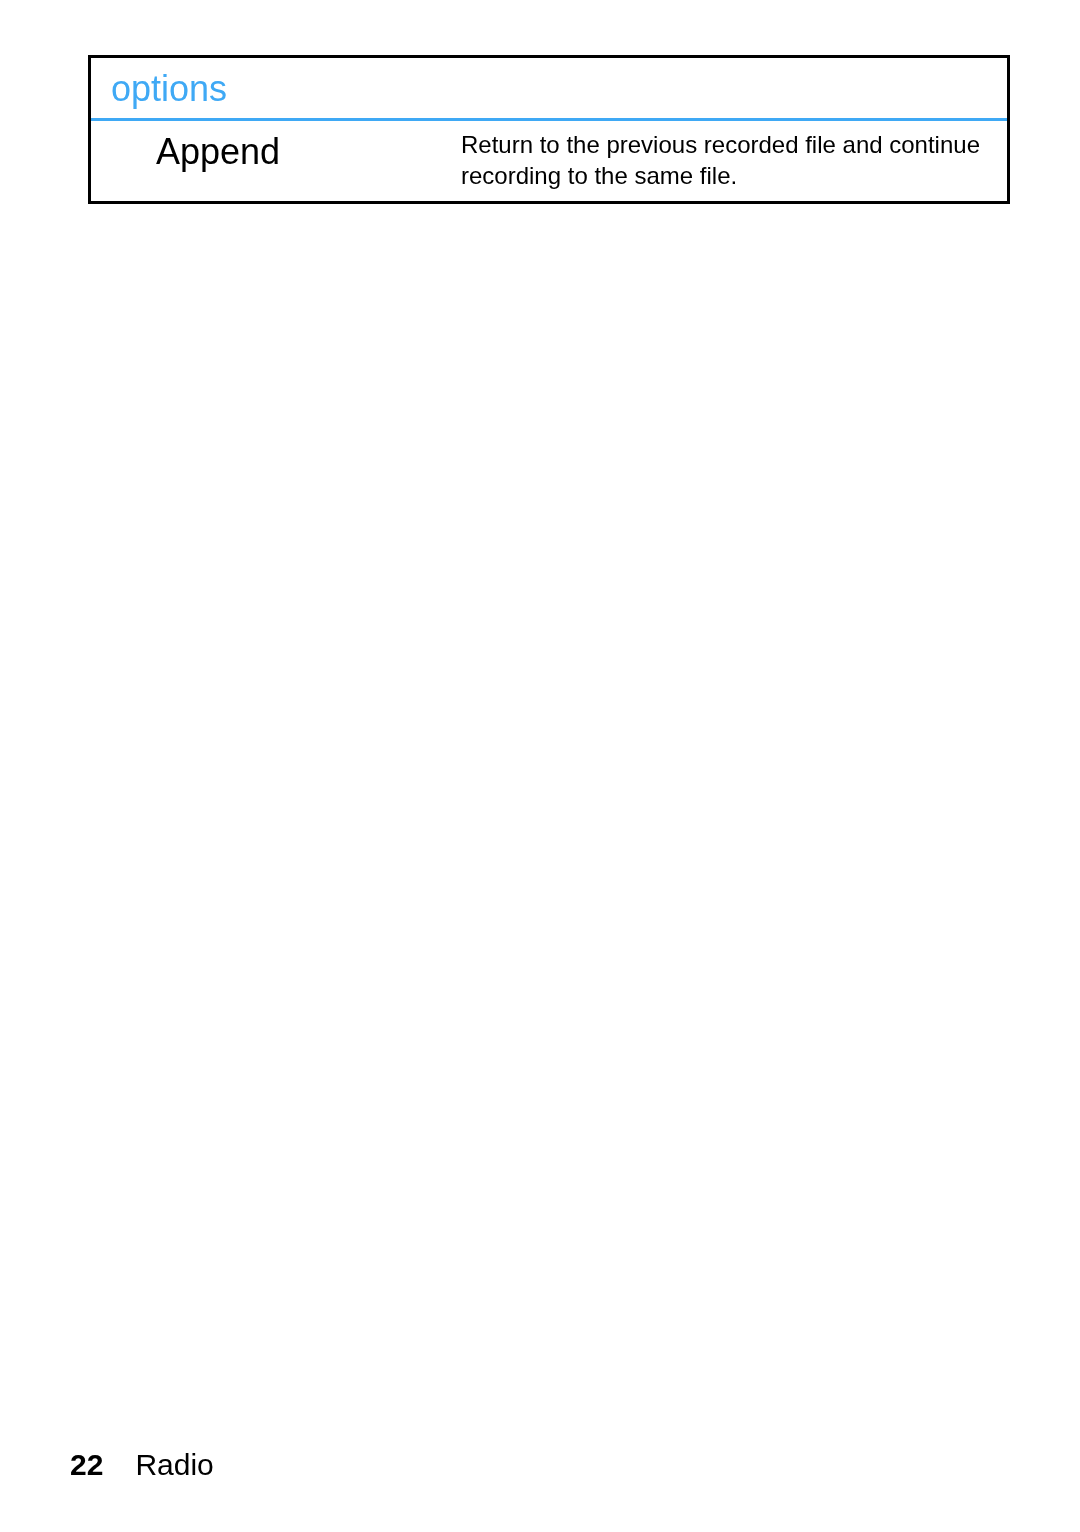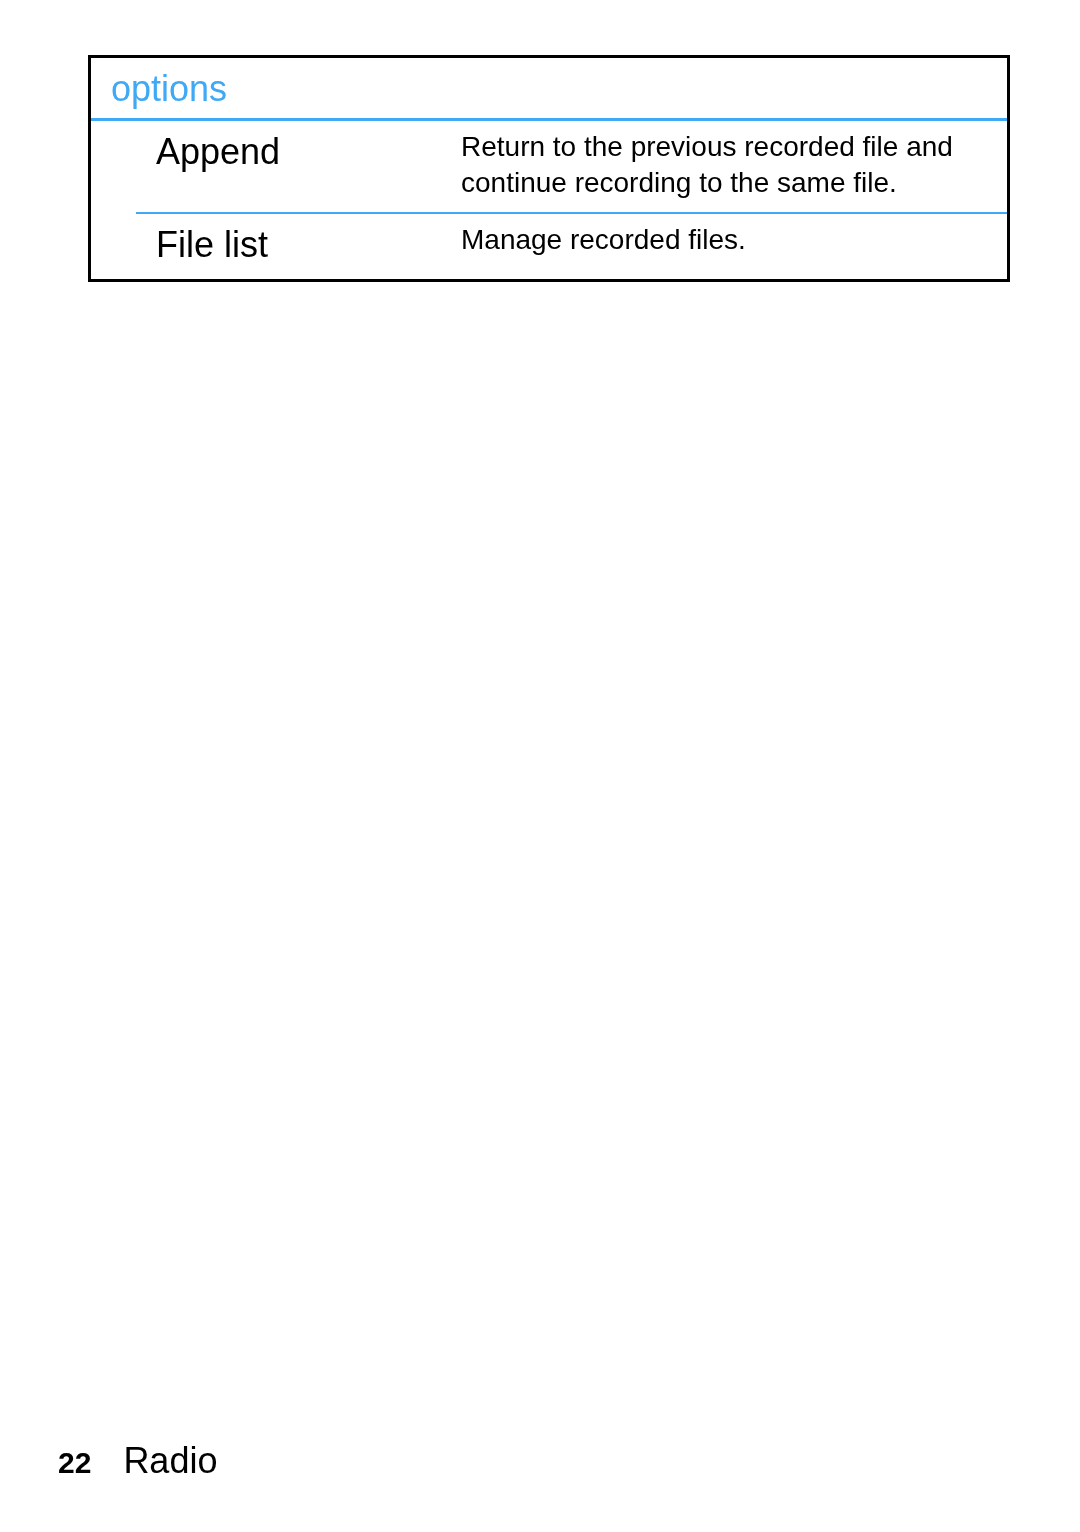--- a/index.html
+++ b/index.html
@@ -40,58 +40,54 @@
     }
     .row-label {
       width: 305px;
       flex-shrink: 0;
       font-size: 36px;
       color: #000000;
       line-height: 1.3;
     }
     .row-description {
       flex: 1;
-      font-size: 28px;
+      font-size: 24px;
       color: #000000;
       line-height: 1.3;
     }
     .footer {
       position: absolute;
       bottom: 50px;
-      left: 58px;
+      left: 70px;
       display: flex;
       align-items: baseline;
       gap: 32px;
     }
     .page-number {
       font-size: 30px;
       font-weight: bold;
       color: #000000;
     }
     .section-name {
-      font-size: 36px;
+      font-size: 30px;
       color: #000000;
       font-weight: 400;
     }
   </style>
 </head>
 <body>
 
 <div class="page-container">
   <div class="options-table">
     <div class="table-header">
       <span class="table-header-text">options</span>
     </div>
     <div class="table-row">
       <div class="row-label">Append</div>
       <div class="row-description">Return to the previous recorded file and continue recording to the same file.</div>
     </div>
-    <div class="table-row">
-      <div class="row-label">File list</div>
-      <div class="row-description">Manage recorded files.</div>
-    </div>
   </div>
 </div>
 
 <div class="footer">
   <span class="page-number">22</span>
   <span class="section-name">Radio</span>
 </div>
 
 </body></html>

